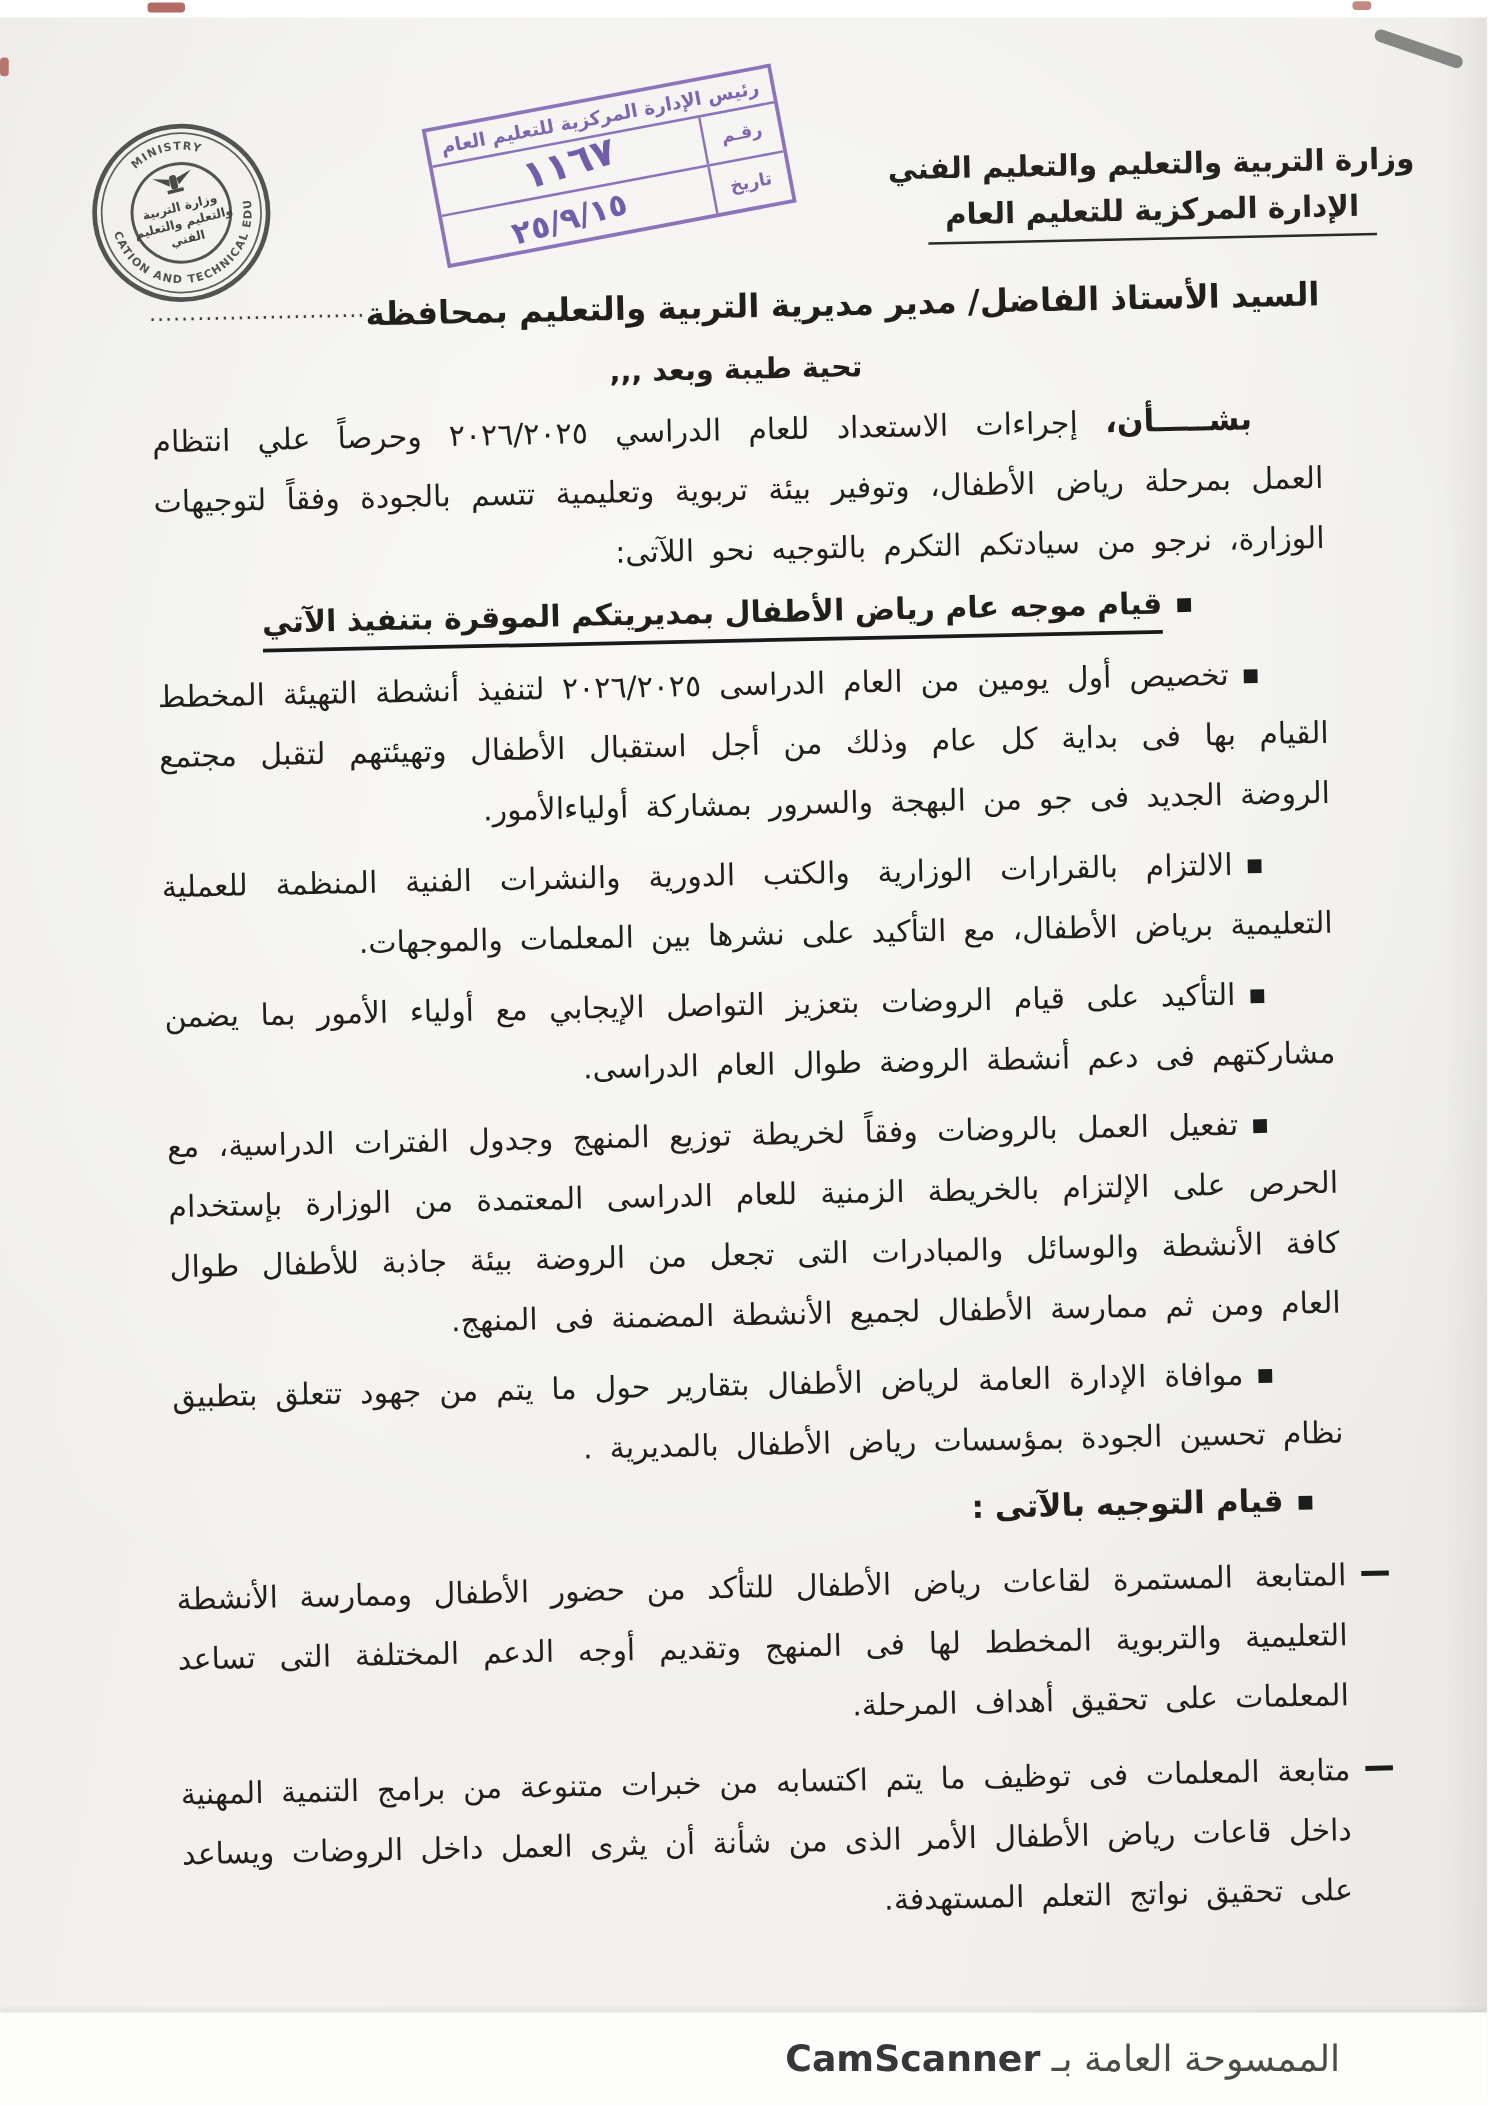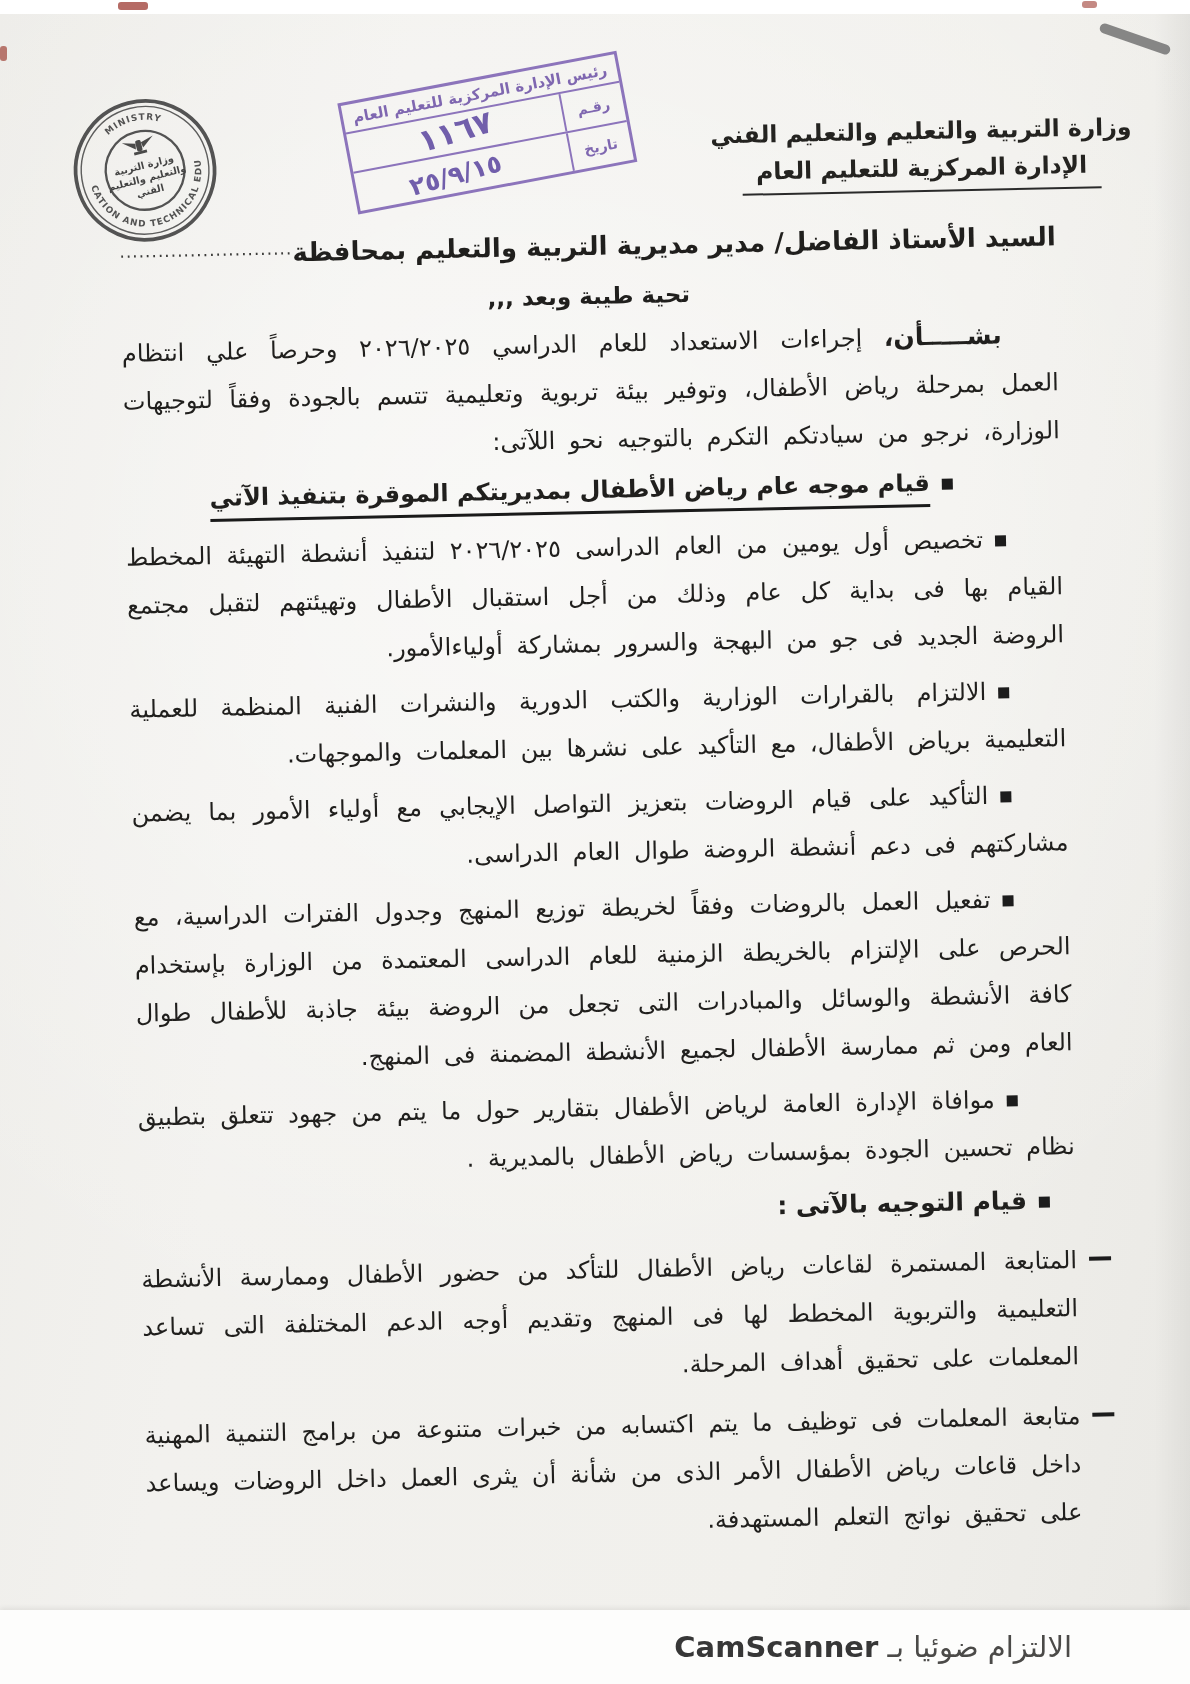--- a/index.html
+++ b/index.html
@@ -164,15 +164,15 @@
       <p class="guidance-h"><span class="sq"></span><span>قيام التوجيه بالآتى :</span></p>
 
       <div class="bodytext dash-item"><span class="dash-marker"></span><span>المتابعة المستمرة لقاعات رياض الأطفال للتأكد من حضور الأطفال وممارسة الأنشطة التعليمية والتربوية المخطط لها فى المنهج وتقديم أوجه الدعم المختلفة التى تساعد المعلمات على تحقيق أهداف المرحلة.</span></div>
 
       <div class="bodytext dash-item"><span class="dash-marker"></span><span>متابعة المعلمات فى توظيف ما يتم اكتسابه من خبرات متنوعة من برامج التنمية المهنية داخل قاعات رياض الأطفال الأمر الذى من شأنة أن يثرى العمل داخل الروضات ويساعد على تحقيق نواتج التعلم المستهدفة.</span></div>
 
     </div>
   </div>
 
   <div class="footer-band">
-    <div class="footer-text"><span>الالتزام ضوئيا بـ</span> <span class="footer-app">CamScanner</span></div>
+    <div class="footer-text"><span>الممسوحة العامة بـ</span> <span class="footer-app">CamScanner</span></div>
   </div>
 </div>
 
 </body></html>

